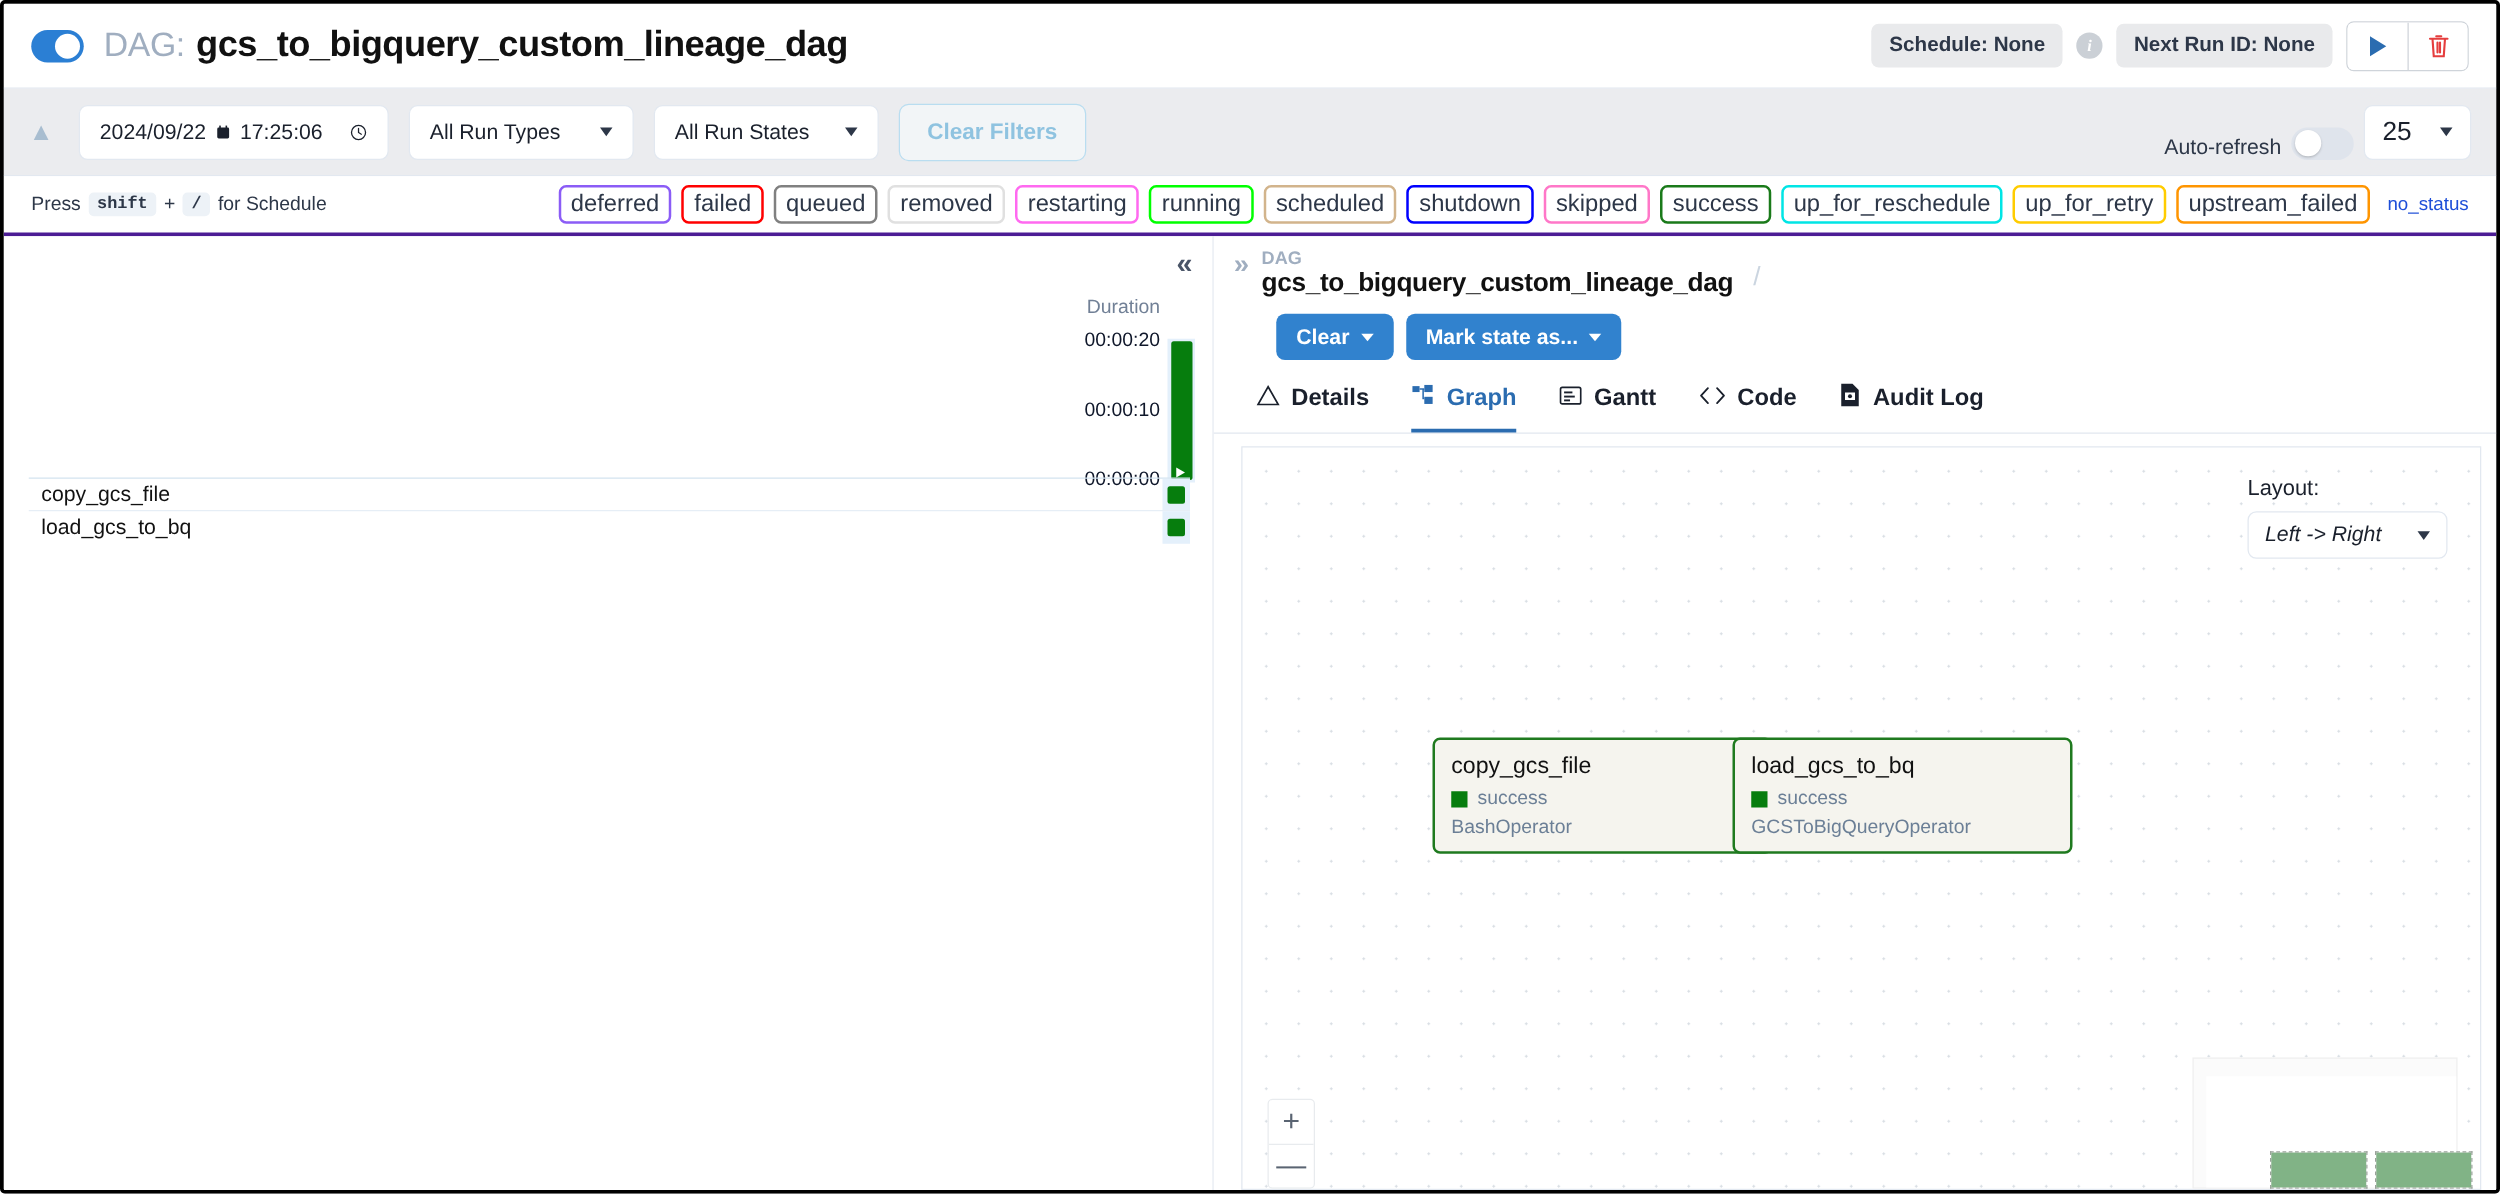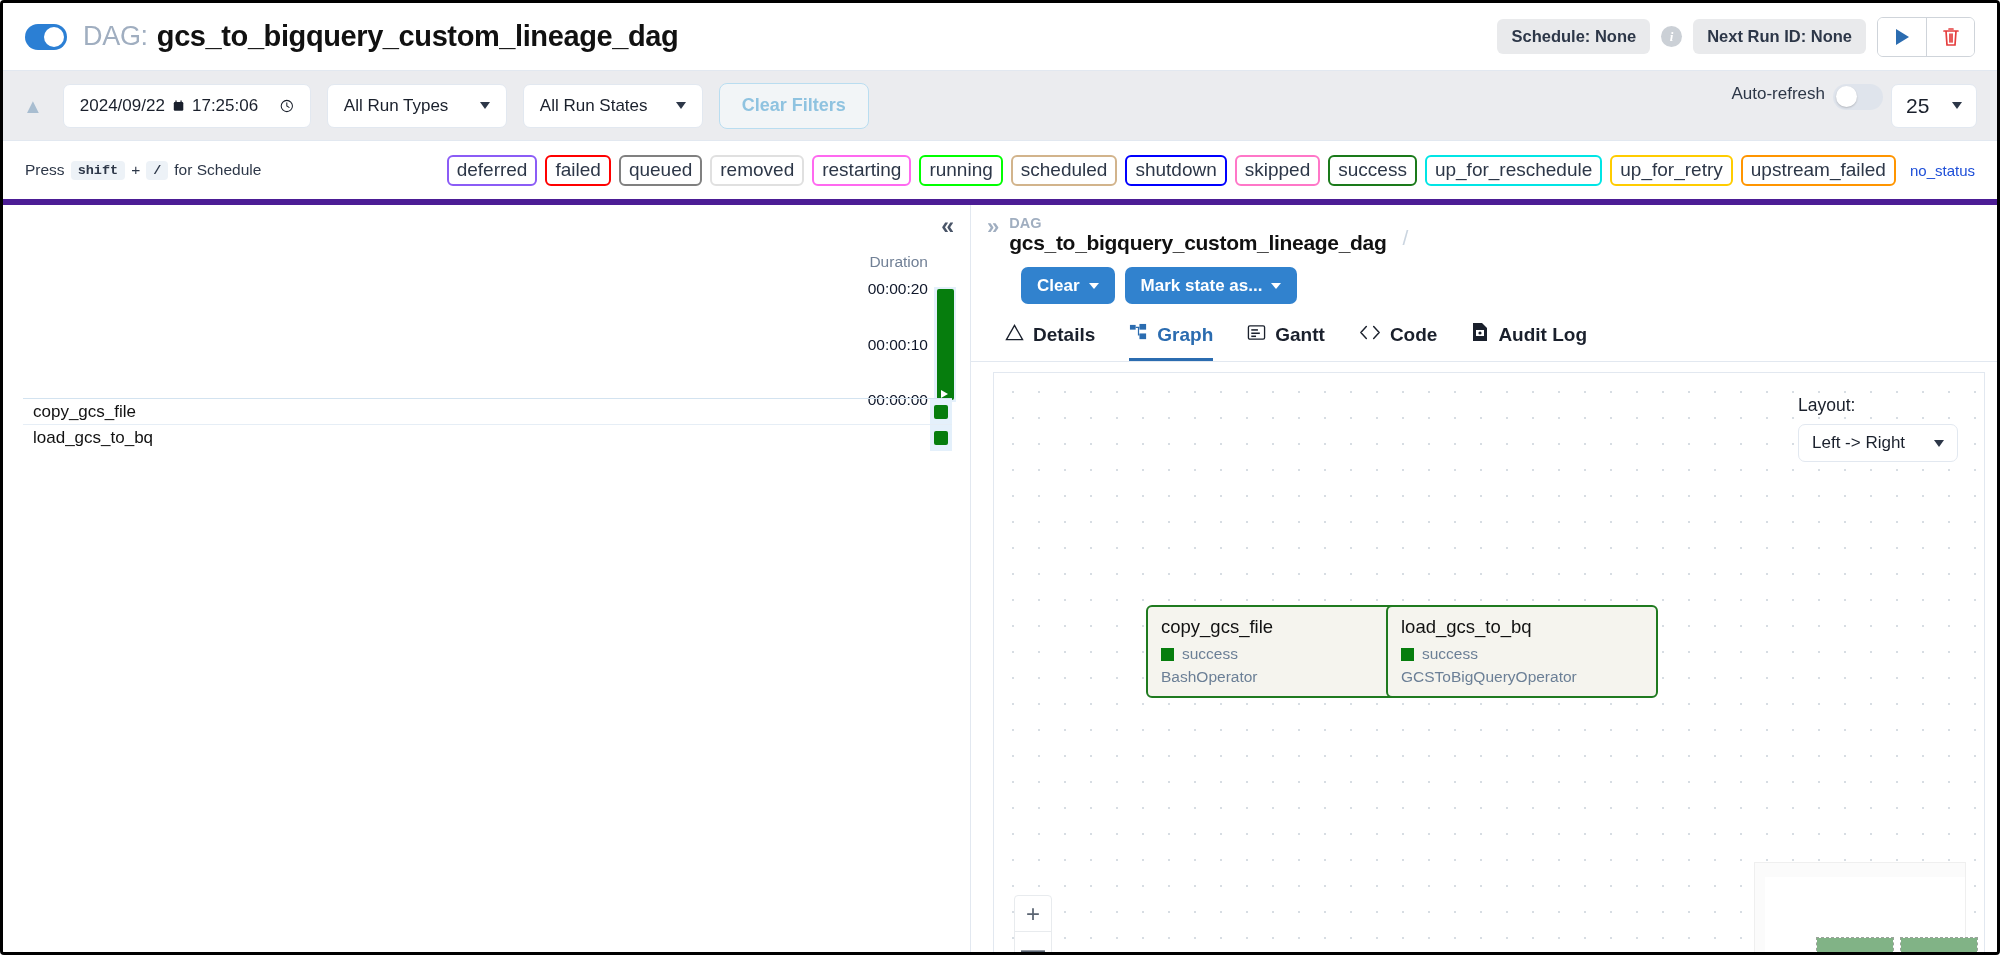--- a/index.html
+++ b/index.html
@@ -59,28 +59,28 @@
     font-size:17px; color:#1a202c; gap:10px;
   }
   .field.date { width:248px; justify-content:flex-start; gap:8px; }
   .field.sel { width:180px; justify-content:space-between; cursor:pointer;}
   .clear-filters {
     height:46px; display:flex; align-items:center; padding:0 22px;
     border:1px solid #b9ddf0; border-radius:8px; background:#f2f5f7;
     color:#8fc3e0; font-size:18px; font-weight:700; cursor:pointer;
   }
   .caret { width:0;height:0;border-left:5.5px solid transparent;border-right:5.5px solid transparent;border-top:7px solid #2d3748;}
-  .filter-right { margin-left:auto; display:flex; align-items:flex-start; gap:8px;}
+  .filter-right { margin-left:auto; display:flex; align-items:flex-end; gap:8px;}
   .auto-label { font-size:17px; color:#2d3748;}
   .switch { width:50px;height:26px;border-radius:13px;background:#dfe4ec;position:relative;cursor:pointer;}
   .switch::after{content:"";position:absolute;top:2.5px;left:2.5px;width:21px;height:21px;border-radius:50%;background:#fff;box-shadow:0 1px 2px rgba(0,0,0,.2);}
   .num-sel{background:#fff;border:1px solid #e2e8f0;border-radius:7px;height:44px;width:86px;display:flex;align-items:center;justify-content:space-between;padding:0 14px;font-size:21px;cursor:pointer;}
 
   
-  .legend-row { height:64px; display:flex; align-items:center; padding:0 22px; background:#fff; border-bottom:6px solid #4c1d95;}
+  .legend-row { height:48px; display:flex; align-items:center; padding:0 22px; background:#fff; border-bottom:3px solid #4c1d95;}
   .shortcut-txt { font-size:15.5px; color:#2d3748; display:flex; align-items:center; gap:6px;}
   .kbd { background:#edf2f7; border-radius:4px; padding:2px 7px; font-family:"Liberation Mono", monospace; font-size:13.5px; font-weight:700; color:#2d3748;}
   .legend-items { margin-left:auto; display:flex; align-items:center; gap:8px;}
   .state-badge { border:2px solid #999; border-radius:6px; padding:2.5px 8px; font-size:19px; color:#2d3748; background:#fff; white-space:nowrap; cursor:pointer;}
   .state-plain { font-size:15px; color:#1d4ed8; padding-left:6px;}
 
   
   .main { display:flex; height:calc(955px - 6px - 68px - 70px - 48px); }
   .grid-panel { width:968px; position:relative; background:#fff; border-right:1px solid #e2e8f0; }
   .collapse-btn { position:absolute; top:10px; right:16px; font-size:23px; color:#4a5568; cursor:pointer; line-height:1; font-weight:700;}
@@ -120,21 +120,21 @@
   .tab { display:flex; align-items:center; gap:9px; font-size:19px; font-weight:700; color:#1a202c; padding-bottom:11px; border-bottom:3px solid transparent; cursor:pointer;}
   .tab.active { color:#2b6cb0; border-bottom-color:#2b6cb0;}
 
   .graph-canvas {
     flex:1; margin:10px 12px 0 22px; border:1px solid #e2e8f0; position:relative;
     background-image:radial-gradient(#d7dde3 1.1px, transparent 1.1px);
     background-size:26px 26px; background-position:6px 6px; overflow:hidden;
   }
   .layout-box { position:absolute; right:26px; top:22px; }
   .layout-lbl { font-size:17.5px; color:#1a202c; margin-bottom:8px;}
-  .layout-sel { background:#fff; border:1px solid #e2e8f0; border-radius:7px; width:160px; height:38px; display:flex; align-items:center; justify-content:space-between; padding:0 13px; font-size:17px; cursor:pointer;}
+  .layout-sel { background:#fff; border:1px solid #e2e8f0; border-radius:7px; width:160px; height:38px; display:flex; align-items:center; justify-content:space-between; padding:0 13px; font-size:17px; cursor:pointer;font-style:italic;}
 
   .node {
     position:absolute; border:2px solid #1f7a1f; border-radius:6px;
     background:#f5f4ee; padding:9px 13px; cursor:pointer;
   }
   .node-title { font-size:18.5px; color:#111; margin-bottom:7px;}
   .node-state { display:flex; align-items:center; gap:8px; font-size:15.5px; color:#6b7f96; margin-bottom:5px;}
   .node-sq { width:13px; height:13px; background:#067d0d;}
   .node-op { font-size:15.5px; color:#6b7f96;}
   .edge { position:absolute; height:3px; background:#b3c6d8; }

